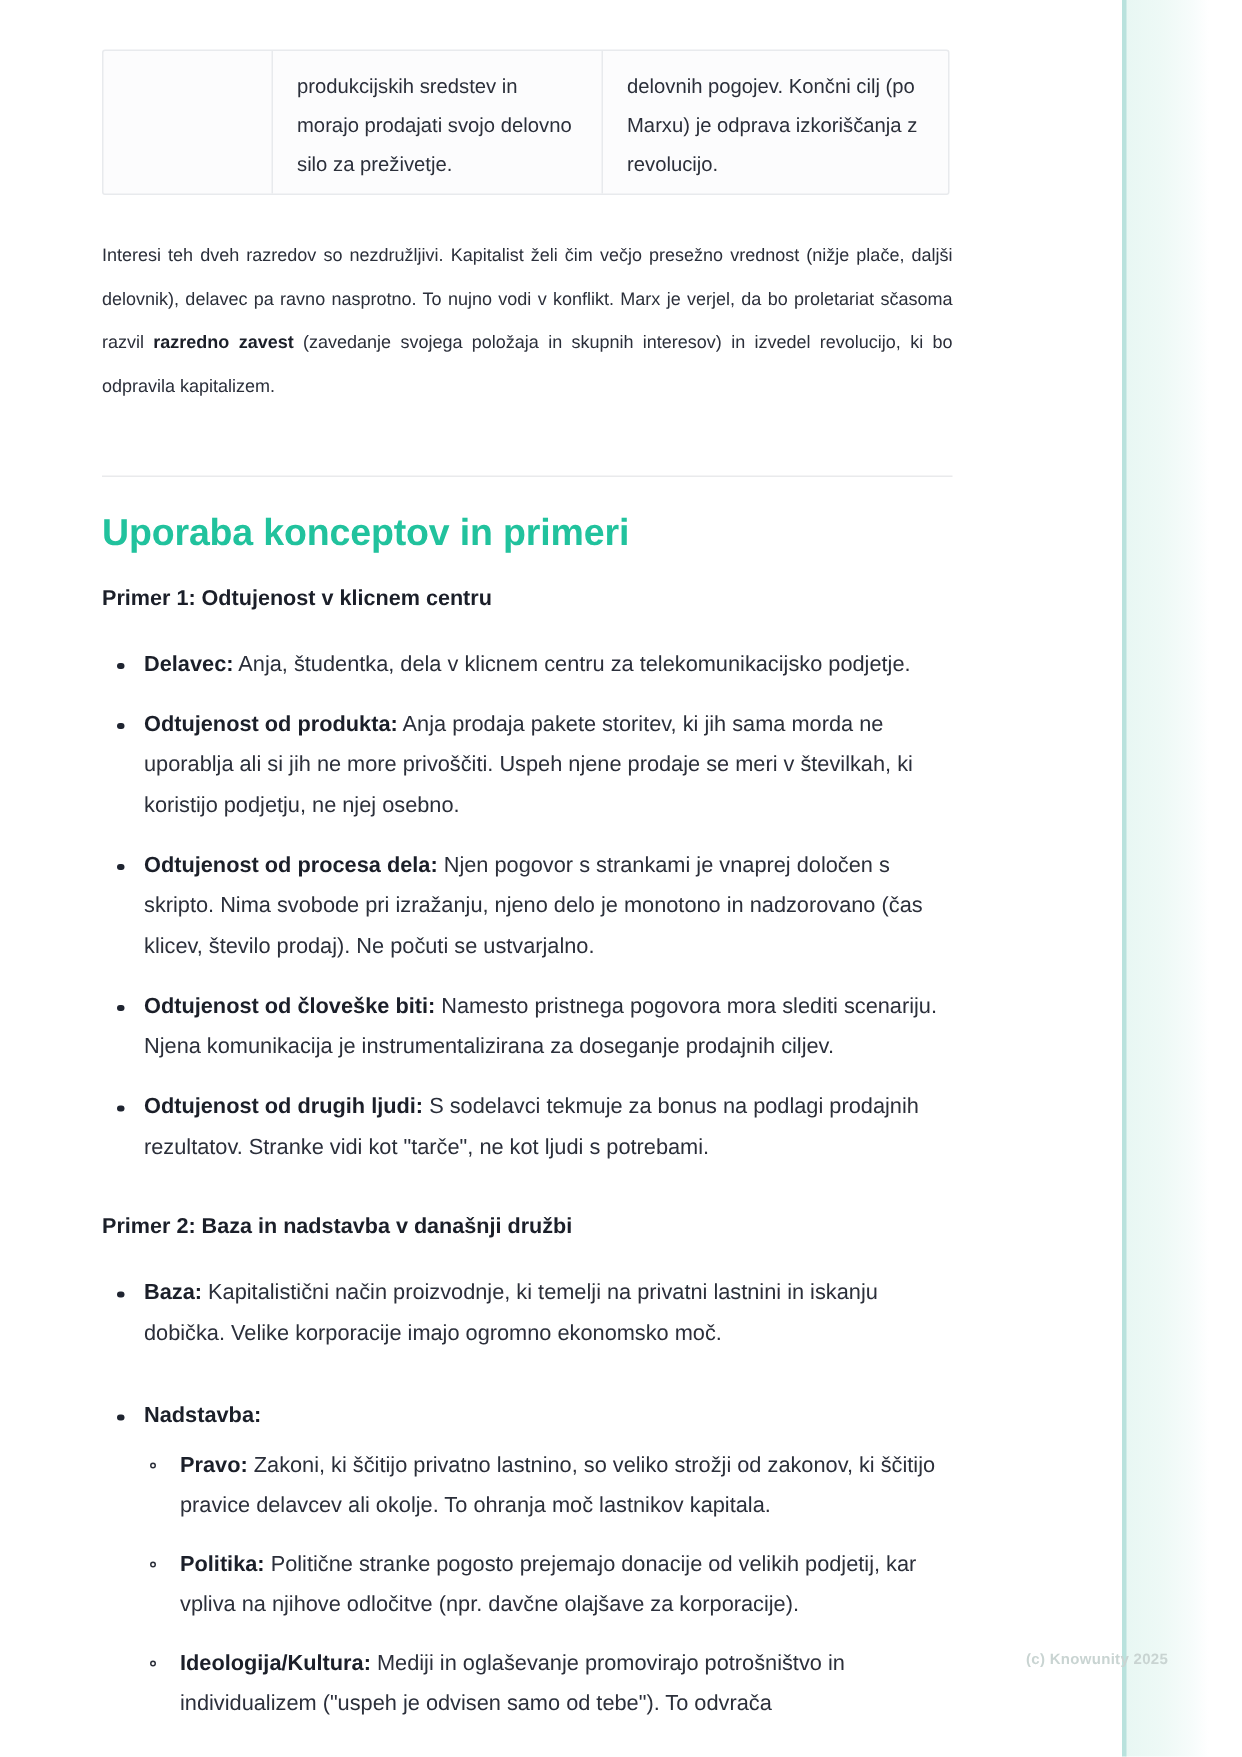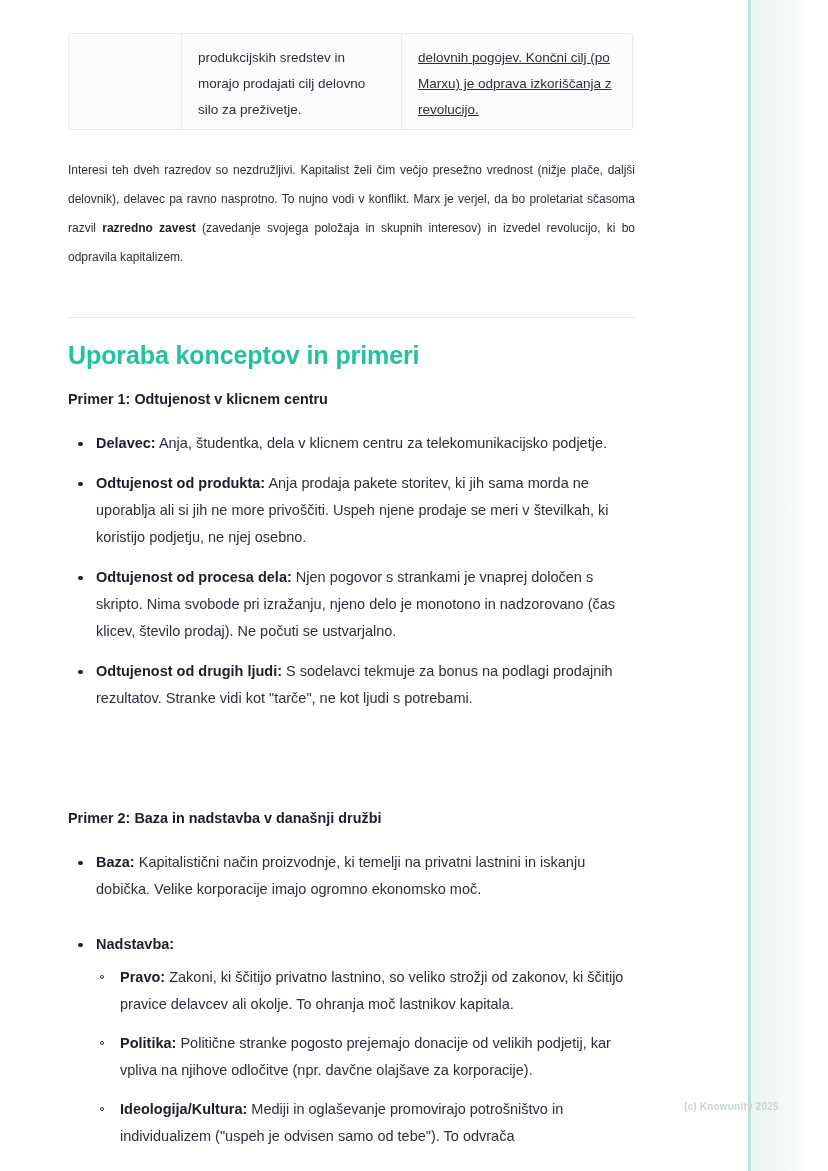--- a/index.html
+++ b/index.html
@@ -67,21 +67,21 @@
   .tcell {
     box-sizing: border-box;
     padding: 11px 14px 0 16px;
     font-size: 13.5px;
     line-height: 26px;
     color: #2b2f3a;
     overflow: hidden;
   }
   .tcell.c1 { width: 113px; border-right: 1px solid #e8eaed; }
   .tcell.c2 { width: 220px; border-right: 1px solid #e8eaed; }
-  .tcell.c3 { width: 230px; text-decoration: underline; }
+  .tcell.c3 { width: 230px; }
 
   
   .para {
     position: absolute;
     left: 68px;
     width: 567px;
     font-size: 12px;
     line-height: 29px;
     text-align: justify;
     color: #2b2f3a;
@@ -193,36 +193,37 @@
     font-weight: bold;
   }
 </style>
 </head>
 <body>
 
 <div class="page">
 
   <div class="table-frag">
     <div class="tcell c1"></div>
-    <div class="tcell c2">produkcijskih sredstev in morajo prodajati cilj delovno silo za preživetje.</div>
+    <div class="tcell c2">produkcijskih sredstev in morajo prodajati svojo delovno silo za preživetje.</div>
     <div class="tcell c3">delovnih pogojev. Končni cilj (po Marxu) je odprava izkoriščanja z revolucijo.</div>
   </div>
 
   <div class="para p1"><span>Interesi teh dveh razredov so nezdružljivi. Kapitalist želi čim večjo presežno vrednost (nižje plače, daljši delovnik), delavec pa ravno nasprotno. To nujno vodi v konflikt. Marx je verjel, da bo proletariat sčasoma razvil </span><b>razredno zavest</b><span> (zavedanje svojega položaja in skupnih interesov) in izvedel revolucijo, ki bo odpravila kapitalizem.</span></div>
 
   <div class="divider"></div>
 
   <div class="h-section">Uporaba konceptov in primeri</div>
 
   <div class="h-sub s1">Primer 1: Odtujenost v klicnem centru</div>
 
   <ul class="lvl1 l1">
     <li><b>Delavec:</b><span> Anja, študentka, dela v klicnem centru za telekomunikacijsko podjetje.</span></li>
     <li><b>Odtujenost od produkta:</b><span> Anja prodaja pakete storitev, ki jih sama morda ne uporablja ali si jih ne more privoščiti. Uspeh njene prodaje se meri v številkah, ki koristijo podjetju, ne njej osebno.</span></li>
     <li><b>Odtujenost od procesa dela:</b><span> Njen pogovor s strankami je vnaprej določen s skripto. Nima svobode pri izražanju, njeno delo je monotono in nadzorovano (čas klicev, število prodaj). Ne počuti se ustvarjalno.</span></li>
+    <li><b>Odtujenost od človeške biti:</b><span> Namesto pristnega pogovora mora slediti scenariju. Njena komunikacija je instrumentalizirana za doseganje prodajnih ciljev.</span></li>
     <li><b>Odtujenost od drugih ljudi:</b><span> S sodelavci tekmuje za bonus na podlagi prodajnih rezultatov. Stranke vidi kot "tarče", ne kot ljudi s potrebami.</span></li>
   </ul>
 
   <div class="h-sub s2">Primer 2: Baza in nadstavba v današnji družbi</div>
 
   <ul class="lvl1 l2">
     <li><b>Baza:</b><span> Kapitalistični način proizvodnje, ki temelji na privatni lastnini in iskanju dobička. Velike korporacije imajo ogromno ekonomsko moč.</span></li>
     <li class="nobullet-space"><b>Nadstavba:</b><span></span>
       <ul class="lvl2">
         <li><b>Pravo:</b><span> Zakoni, ki ščitijo privatno lastnino, so veliko strožji od zakonov, ki ščitijo pravice delavcev ali okolje. To ohranja moč lastnikov kapitala.</span></li>

